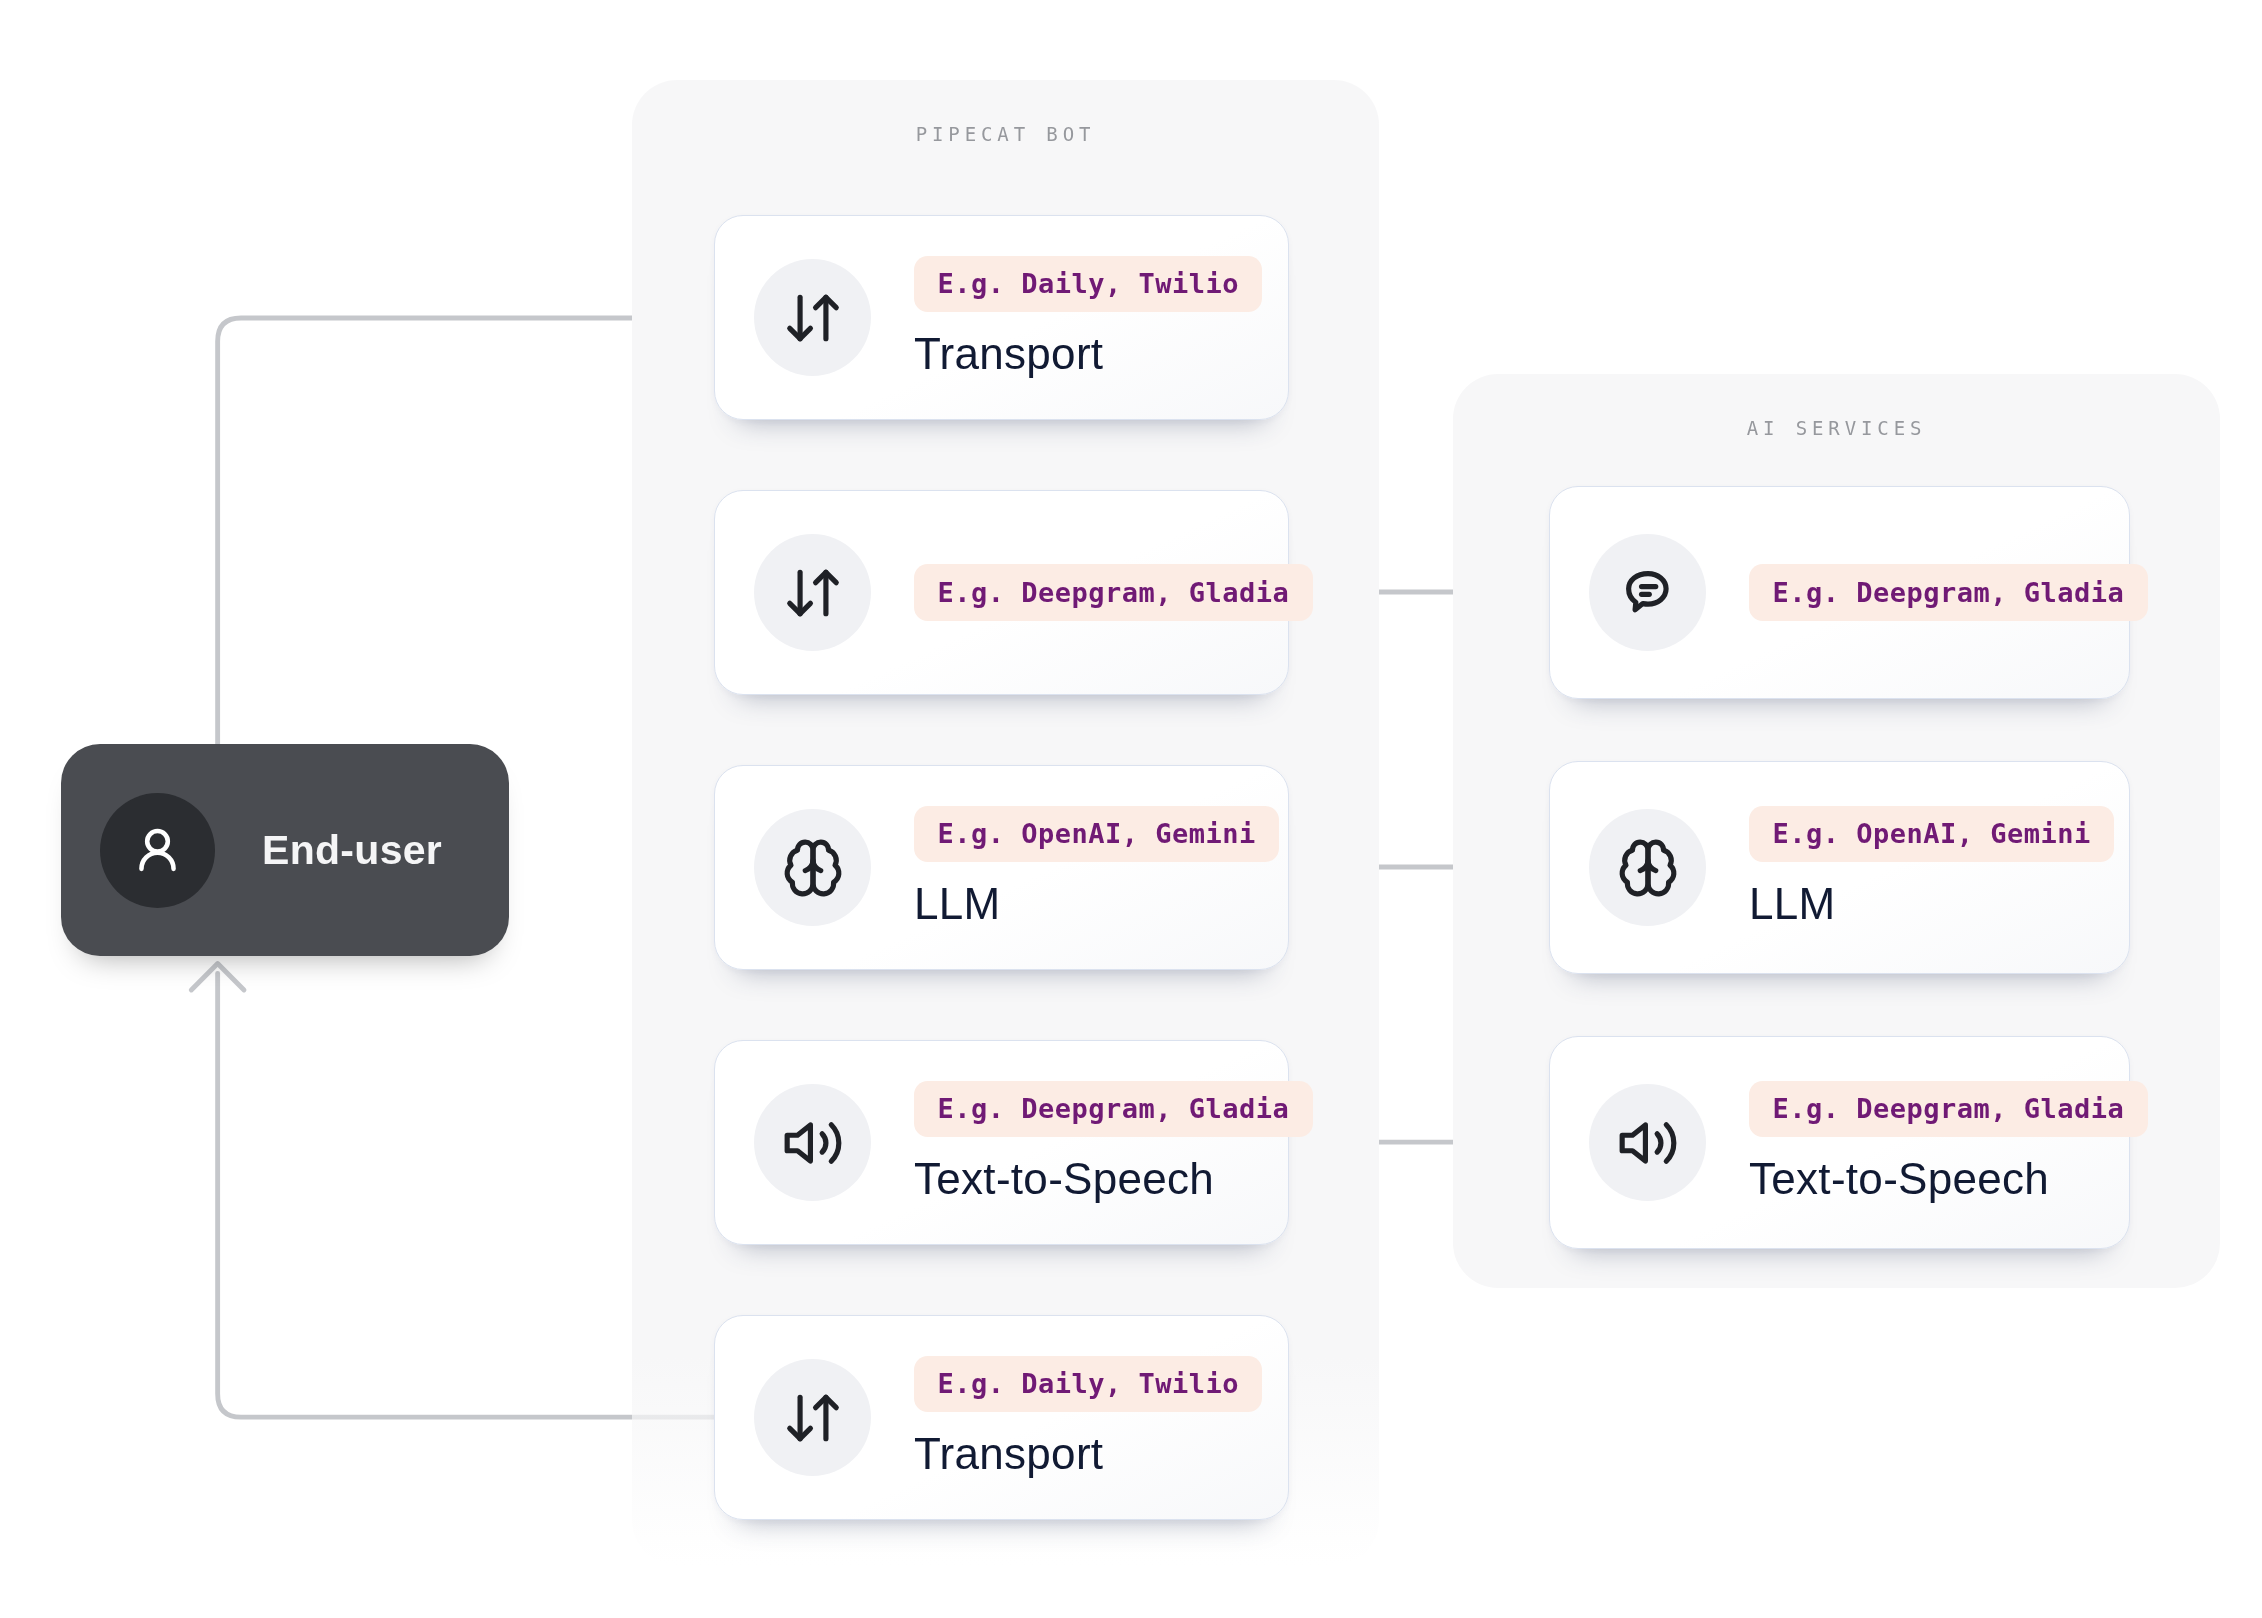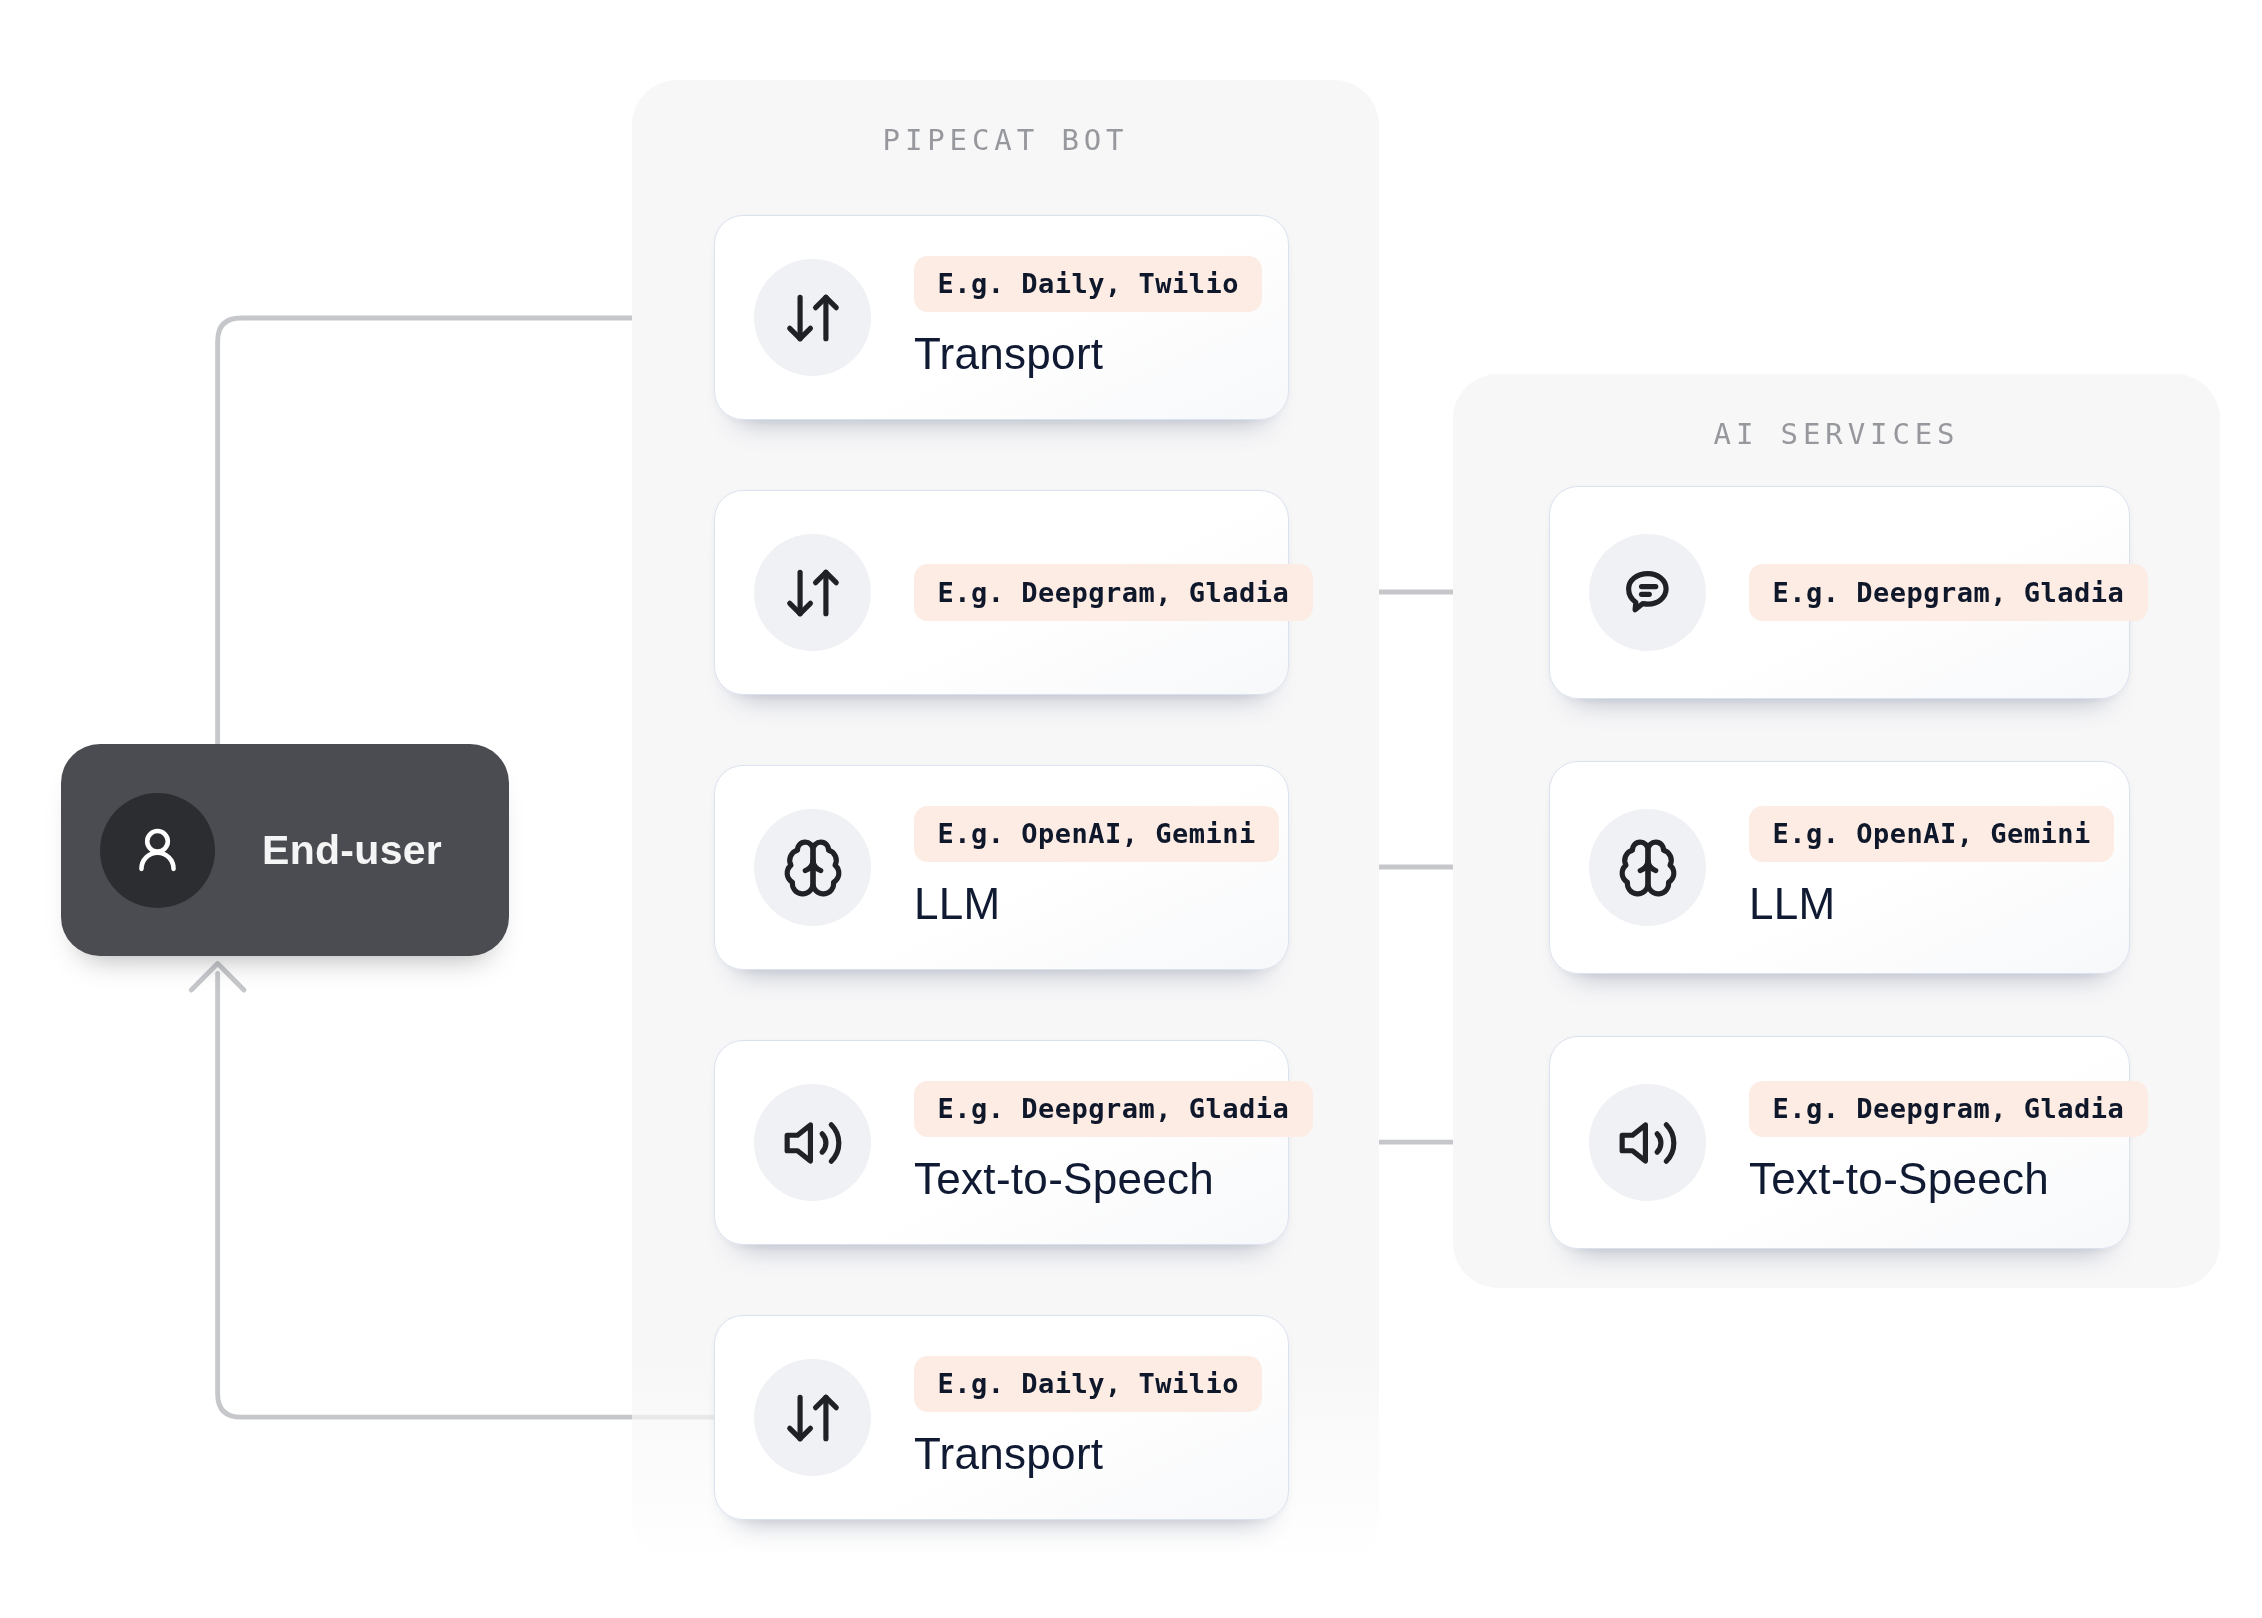--- a/index.html
+++ b/index.html
@@ -12,21 +12,21 @@
   .connectors{position:absolute;left:0;top:0;width:2263px;height:1619px;pointer-events:none;}
 
   .panel{position:absolute;border-radius:45px;background:#f7f7f8;}
   #pipecat-panel{left:632px;top:80px;width:747px;height:1485px;
     background:linear-gradient(180deg,#f7f7f8 0%,#f7f7f8 86%,rgba(247,247,248,0) 100%);}
   #ai-panel{left:1453px;top:374px;width:767px;height:914px;}
 
   .panel-title{
     position:absolute;left:0;right:0;top:43px;text-align:center;
     font-family:"DejaVu Sans Mono", monospace;
-    font-size:29px;letter-spacing:4.9px;color:#96989d;font-weight:400;
+    font-size:19px;letter-spacing:4.9px;color:#96989d;font-weight:400;
   }
 
   .node-card{
     position:absolute;width:575px;height:205px;box-sizing:border-box;
     background:linear-gradient(155deg,#ffffff 55%,#f7f8fa 100%);
     border:1.5px solid #dbe2ef;border-radius:29px;
     box-shadow:0 25px 29px -25px rgba(44,58,92,.38), 0 2px 5.9px rgba(44,58,92,.04);
     display:flex;align-items:center;padding-left:39px;
   }
   #ai-panel .node-card{width:581px;height:213px;}
@@ -43,21 +43,21 @@
   .icon-circle{
     width:117px;height:117px;border-radius:50%;background:#f0f1f4;
     display:flex;align-items:center;justify-content:center;flex:0 0 auto;
   }
   .icon-circle svg{
     width:62px;height:62px;stroke:#1f2126;stroke-width:2;fill:none;
     stroke-linecap:round;stroke-linejoin:round;
   }
   .card-body{margin-left:43px;display:flex;flex-direction:column;align-items:flex-start;gap:17.6px;}
   .badge{
-    background:#fcece4;color:#0f172a;border-radius:13.7px;
+    background:#fcece4;color:#701a75;border-radius:13.7px;
     font-family:"DejaVu Sans Mono", monospace;font-weight:700;font-size:27px;
     padding:12.7px 23.4px;letter-spacing:0.5px;white-space:nowrap;
   }
   .card-title{color:#111a33;font-size:44px;font-weight:400;letter-spacing:0.3px;}
 
   .end-user{
     position:absolute;left:61px;top:744px;width:448px;height:212px;box-sizing:border-box;
     background:#4a4c51;border-radius:39px;display:flex;align-items:center;padding-left:39px;
     box-shadow:0 19.5px 31px -19.5px rgba(0,0,0,.35);
   }

